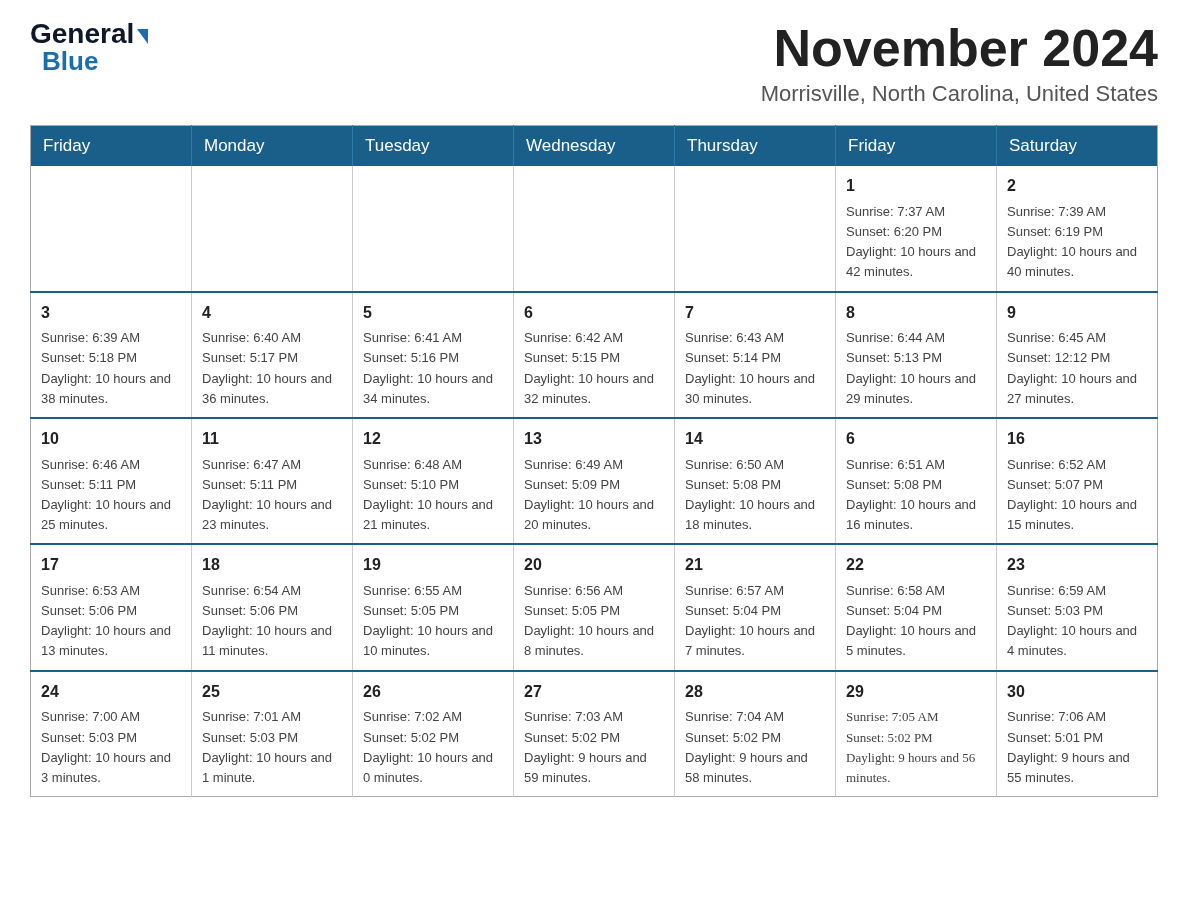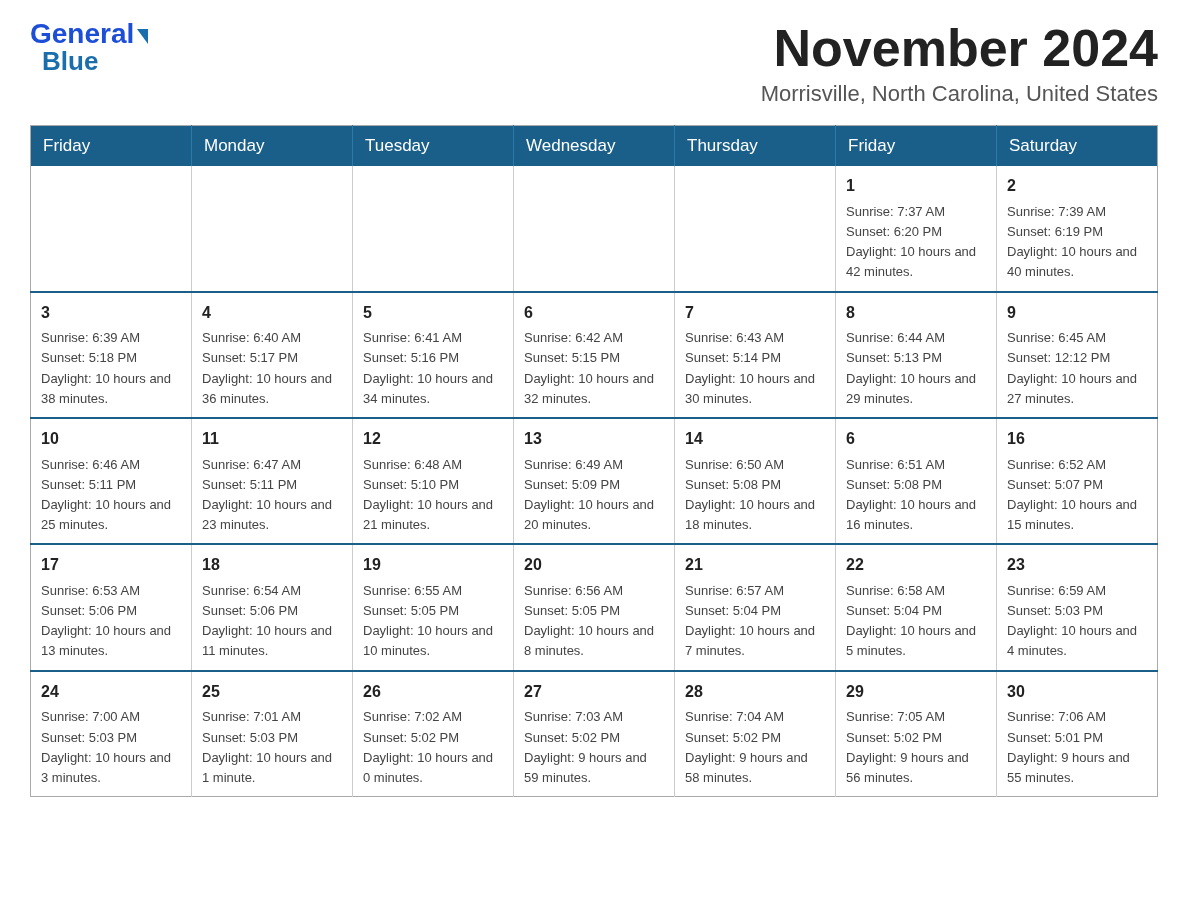--- a/index.html
+++ b/index.html
@@ -80,21 +80,21 @@
       background: #fff;
     }
     .logo-row {
       display: flex;
       align-items: center;
       line-height: 1;
     }
     .logo-text-general {
       font-size: 28px;
       font-weight: bold;
-      color: #1d4ed8;
+      color: #0f172a;
     }
     .logo-arrow {
       display: inline-block;
       margin-left: 3px;
       width: 0;
       height: 0;
       border-left: 11px solid transparent;
       border-bottom: 0px solid transparent;
       border-top: 15px solid #1a6eab;
       vertical-align: middle;
@@ -237,21 +237,21 @@
 Daylight: 10 hours and 1 minute.</span></td>
         <td><span class="day-number">26</span><span class="day-info" style="white-space: pre-line;">Sunrise: 7:02 AM
 Sunset: 5:02 PM
 Daylight: 10 hours and 0 minutes.</span></td>
         <td><span class="day-number">27</span><span class="day-info" style="white-space: pre-line;">Sunrise: 7:03 AM
 Sunset: 5:02 PM
 Daylight: 9 hours and 59 minutes.</span></td>
         <td><span class="day-number">28</span><span class="day-info" style="white-space: pre-line;">Sunrise: 7:04 AM
 Sunset: 5:02 PM
 Daylight: 9 hours and 58 minutes.</span></td>
-        <td><span class="day-number">29</span><span class="day-info" style="white-space: pre-line;">Sunrise: 7:05 AM
+        <td><span class="day-number">29</span><span class="day-info" style="white-space: pre-line; font-family: Liberation Serif, serif;">Sunrise: 7:05 AM
 Sunset: 5:02 PM
 Daylight: 9 hours and 56 minutes.</span></td>
         <td><span class="day-number">30</span><span class="day-info" style="white-space: pre-line;">Sunrise: 7:06 AM
 Sunset: 5:01 PM
 Daylight: 9 hours and 55 minutes.</span></td>
       </tr>
     </tbody>
 </table>
 
 </body></html>

